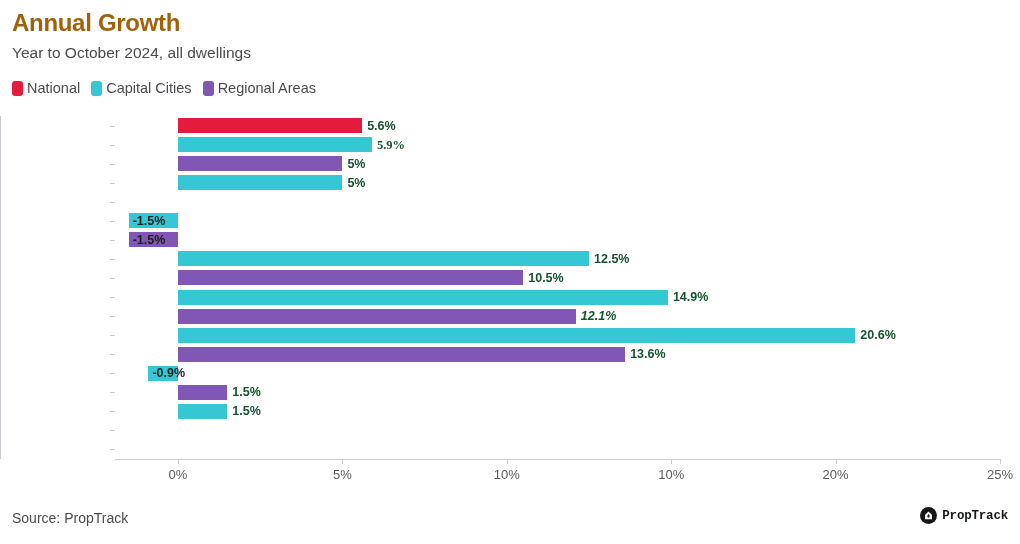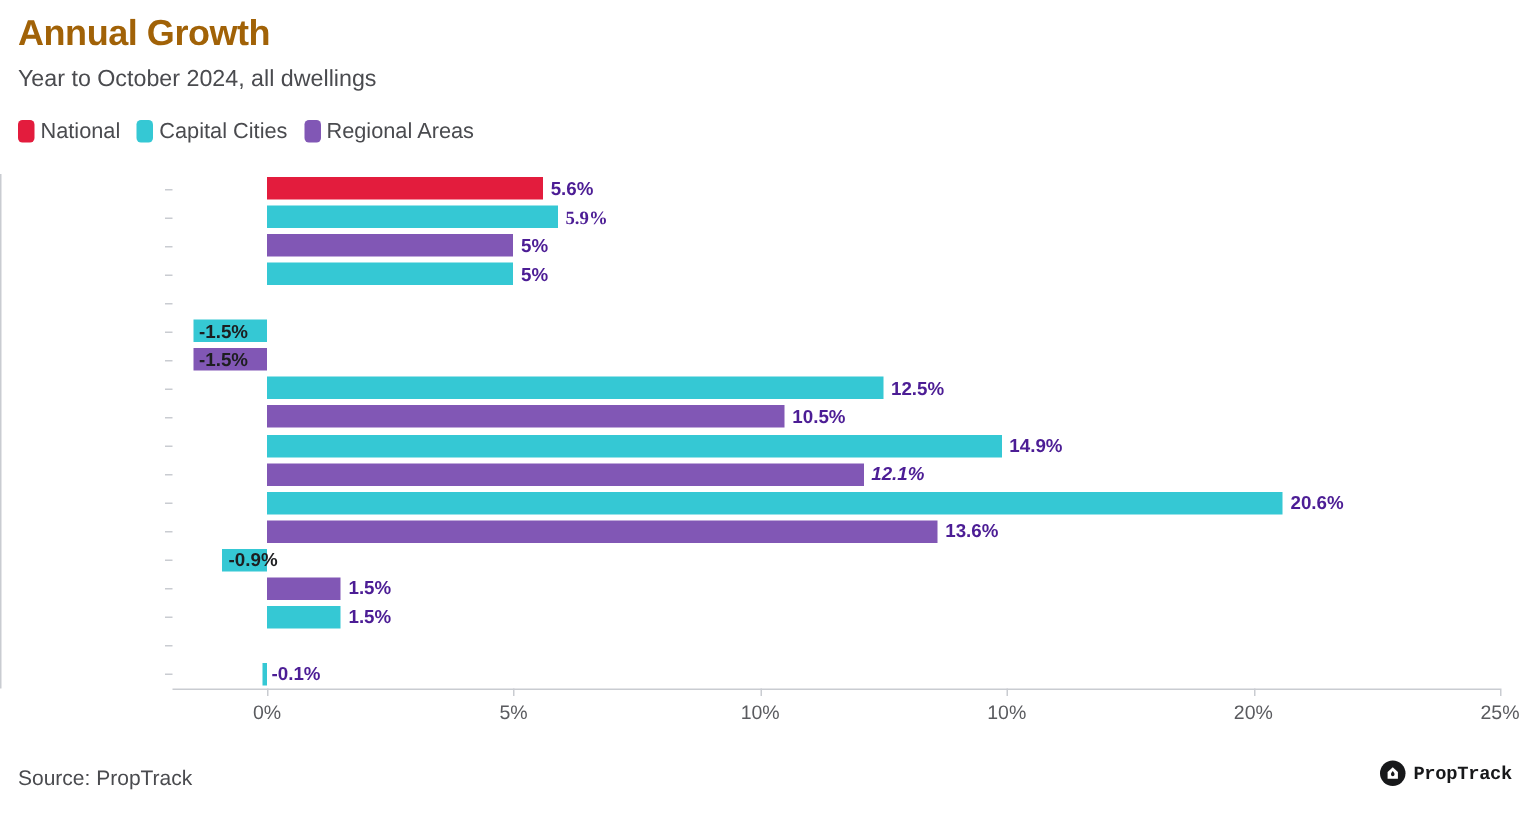--- a/index.html
+++ b/index.html
@@ -23,21 +23,21 @@
     position:absolute;left:12px;top:44px;
     font-size:15.5px;color:#4a4b4f;font-weight:normal;
   }
 
   
   .legend{
     position:absolute;left:12px;top:80px;
     display:flex;align-items:center;gap:11px;
     font-size:14.5px;color:#4a4b4f;
   }
-  .legend-item{display:flex;align-items:flex-start;gap:4px;}
+  .legend-item{display:flex;align-items:flex-end;gap:4px;}
   .swatch{width:11px;height:15px;border-radius:3px;display:block;}
 
   
   .plot{
     position:absolute;
     left:115px;top:116px;
     width:885px;height:343px;
   }
   .axis-y-line{
     position:absolute;left:0px;top:116px;
@@ -63,21 +63,21 @@
   }
   .row{position:absolute;left:0;width:885px;}
   .bar{
     position:absolute;
     height:15px;
     top:0;
   }
   .bar-label{
     position:absolute;
     top:-0.5px;
-    font-size:12.5px;font-weight:bold;color:#4c1d95;
+    font-size:12.5px;font-weight:bold;color:#14532d;
     line-height:16px;
     white-space:nowrap;
   }
   .bar-label.inside{color:#1d1e20;}
 
   
   .source{
     position:absolute;left:12px;top:510px;
     font-size:14px;color:#4a4b4f;
   }
@@ -208,24 +208,20 @@
       </div>
       <div class="row" style="top: 268.806px; height: 15px;">
         <div class="bar" style="left: 63px; width: 49.32px; background: rgb(129, 87, 181);"></div>
         <div class="bar-label" style="left: 117.32px;">1.5%</div>
       </div>
       <div class="row" style="top: 287.861px; height: 15px;">
         <div class="bar" style="left: 63px; width: 49.32px; background: rgb(53, 200, 212);"></div>
         <div class="bar-label" style="left: 117.32px;">1.5%</div>
       </div>
       <div class="row" style="top: 306.917px; height: 15px;"></div>
-      <div class="row" style="top: 325.972px; height: 15px;">
-        <div class="bar" style="left: 59.712px; width: 3.288px; background: rgb(53, 200, 212);"></div>
-        <div class="bar-label" style="left: 66px;">-0.1%</div>
-      </div>
     </div>
 
   <div class="source">Source: PropTrack</div>
   <div class="brand">
     <span class="brand-mark">
       <svg width="11" height="11" viewBox="0 0 24 24" aria-hidden="true">
         <path d="M12 3.2 L19.5 10.2 L19.5 20 L4.5 20 L4.5 10.2 Z" fill="#ffffff"></path>
         <path d="M12 8.6 C13.6 10.4 14.6 11.8 14.6 13.4 C14.6 15.1 13.4 16.3 12 16.3 C10.6 16.3 9.4 15.1 9.4 13.4 C9.4 11.8 10.4 10.4 12 8.6 Z" fill="#17181a"></path>
       </svg>
     </span>

